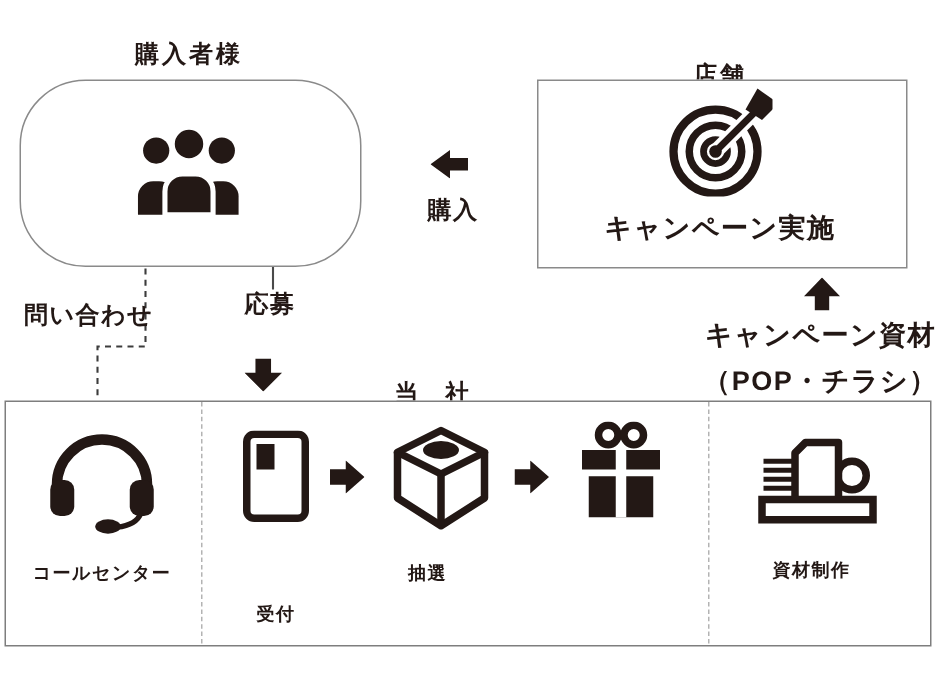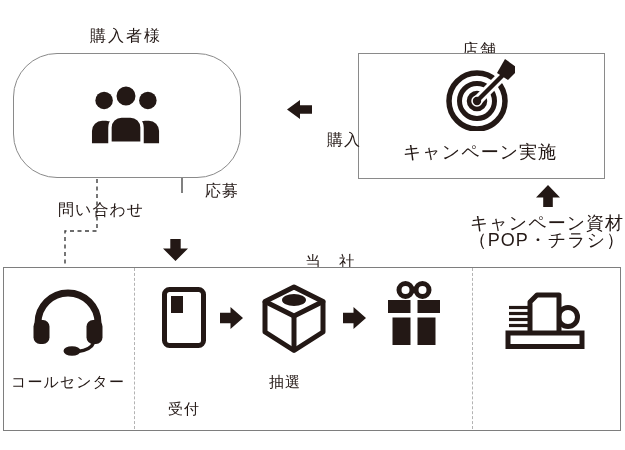--- a/index.html
+++ b/index.html
@@ -6,45 +6,45 @@
     --ink:#231815;
     --box_border:#8a8a8a;
     --panel_border:#7e7e7e;
     --divider:#b3b3b3;
     --background:#ffffff;
   }
   html,body{margin:0;padding:0;background:#fff;}
   .canvas{
     position:relative;width:625px;height:444px;background:var(--background);
     font-family:"Liberation Sans","DejaVu Sans",sans-serif;
-    color:var(--ink);overflow:hidden;
+    color:var(--ink);overflow:hidden;font-weight:bold;
   }
   .abs{position:absolute;}
   .txt{position:absolute;white-space:pre;color:var(--ink);}
   .tc{transform:translateX(-50%);text-align:center;}
-  .fs16{font-size:16px;letter-spacing:1px;margin-left:42px;}
+  .fs16{font-size:16px;letter-spacing:1px;}
   .fs15{font-size:18px;letter-spacing:1px;}
   .node-title{font-size:16px;letter-spacing:2px;}
   .purchaser-box{
     left:13px;top:53px;width:226px;height:123px;
     border:1px solid var(--box_border);border-radius:44px;background:#fff;
   }
   .store-box{
     left:358px;top:53px;width:245px;height:124px;
     border:1px solid var(--box_border);background:#fff;
   }
   .company-panel{
     left:3px;top:267px;width:616px;height:162px;
     border:1.5px solid var(--panel_border);background:#fff;
   }
   .v-divider{
     position:absolute;top:268px;height:161px;width:0;
     border-left:1px dashed var(--divider);
   }
-  .station-label{font-size:15px;letter-spacing:1px;line-height:22px;}
+  .station-label{font-size:12px;letter-spacing:1px;line-height:22px;}
   svg{display:block;}
 </style>
 </head>
 <body>
 
 <div class="canvas">
 
   <svg class="abs" style="left:0;top:0" width="625" height="450" viewBox="0 0 625 450" fill="none">
     <path d="M97,179 V231 H65 V266" stroke="#3c3c3c" stroke-width="1.4" stroke-dasharray="4,3.5"></path>
     <line x1="182" y1="178" x2="182" y2="193" stroke="#4a4a4a" stroke-width="1.4"></line>
@@ -74,30 +74,30 @@
   </svg>
   <div class="txt tc fs15" style="left:480px;top:140px">キャンペーン実施</div>
 
   <svg class="abs" style="left:287px;top:100px" width="25" height="19" viewBox="0 0 25 19" fill="currentColor">
     <polygon points="0,9.5 13,0 13,5.3 25,5.3 25,13.7 13,13.7 13,19"></polygon>
   </svg>
   <div class="txt tc fs16" style="left:302px;top:130px">購入</div>
 
   <div class="txt fs16" style="left:16px;top:200px">問い合わせ</div>
 
-  <div class="txt tc fs16" style="left:180px;top:181px">応募</div>
+  <div class="txt tc fs16" style="left:180px;top:193px">応募</div>
   <svg class="abs" style="left:163px;top:239px" width="25" height="22" viewBox="0 0 25 22" fill="currentColor">
     <polygon points="12.5,22 0,9.5 7.3,9.5 7.3,0 17.7,0 17.7,9.5 25,9.5"></polygon>
   </svg>
 
   <svg class="abs" style="left:536px;top:185px" width="24" height="22" viewBox="0 0 24 22" fill="currentColor">
     <polygon points="12,0 24,12.5 16.8,12.5 16.8,22 7.2,22 7.2,12.5 0,12.5"></polygon>
   </svg>
   <div class="txt tc fs15" style="left:547px;top:211px">キャンペーン資材</div>
-  <div class="txt tc fs15" style="left:547px;top:228px">（POP・チラシ）</div>
+  <div class="txt tc fs15" style="left:547px;top:242px">（POP・チラシ）</div>
 
   <div class="txt fs16" style="left:263px;top:252px">当　社</div>
   <div class="abs company-panel"></div>
   <div class="v-divider" style="left:134px"></div>
   <div class="v-divider" style="left:472px"></div>
 
   <svg class="abs" style="left:31px;top:288px" width="74" height="68" viewBox="0 0 74 68" fill="currentColor">
     <path d="M7,42 v-7 a30,30 0 0 1 60,0 v7" fill="none" stroke="currentColor" stroke-width="7"></path>
     <rect x="2.5" y="32" width="16" height="24" rx="6.5"></rect>
     <rect x="55.5" y="32" width="16" height="24" rx="6.5"></rect>
@@ -142,14 +142,15 @@
     <circle cx="63" cy="25" r="9.5" fill="#fff" stroke="currentColor" stroke-width="5"></circle>
     <g stroke="currentColor" stroke-width="3.2">
       <line x1="4" y1="15.5" x2="23" y2="15.5"></line>
       <line x1="4" y1="21.5" x2="23" y2="21.5"></line>
       <line x1="4" y1="27.5" x2="23" y2="27.5"></line>
       <line x1="4" y1="33.5" x2="23" y2="33.5"></line>
     </g>
     <path d="M25,46 V10 L32,3 H54 V46 Z" fill="#fff" stroke="currentColor" stroke-width="5" stroke-linejoin="round"></path>
     <rect x="3" y="41" width="74" height="13.5" fill="#fff" stroke="currentColor" stroke-width="5"></rect>
   </svg>
+  <div class="txt tc station-label" style="left:541px;top:369px">資材制作</div>
 
 </div>
 
 </body></html>

